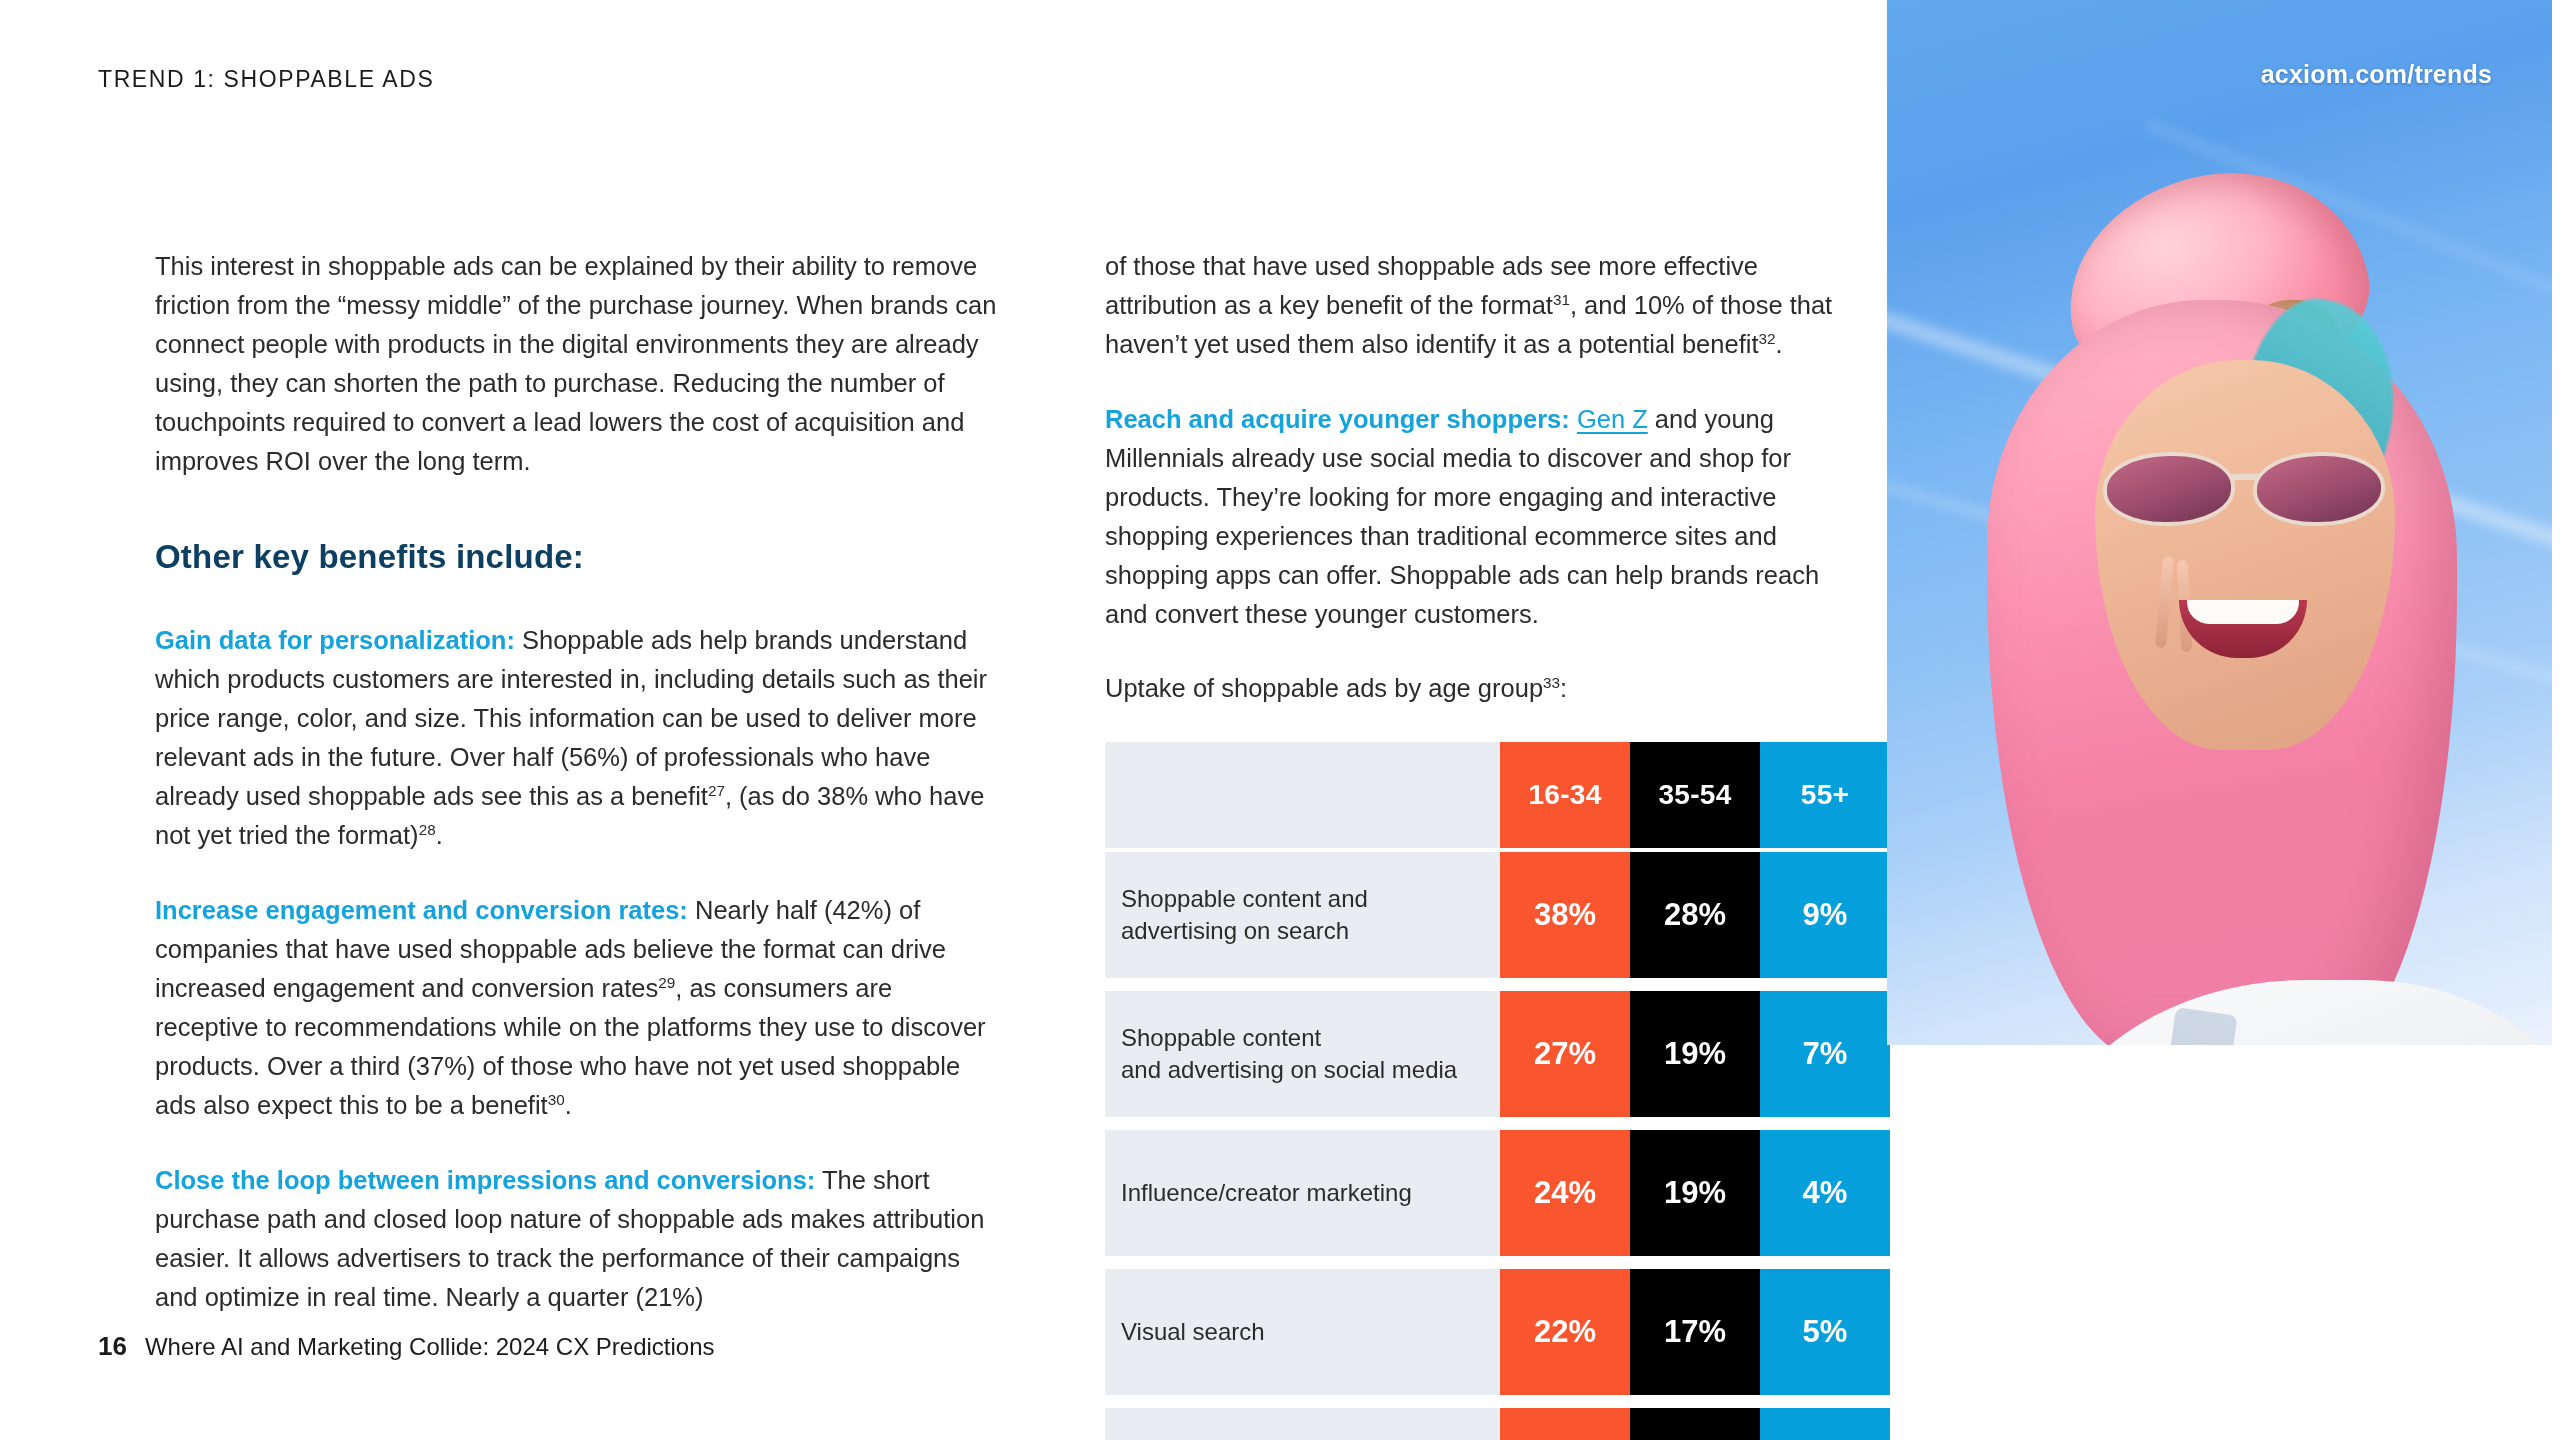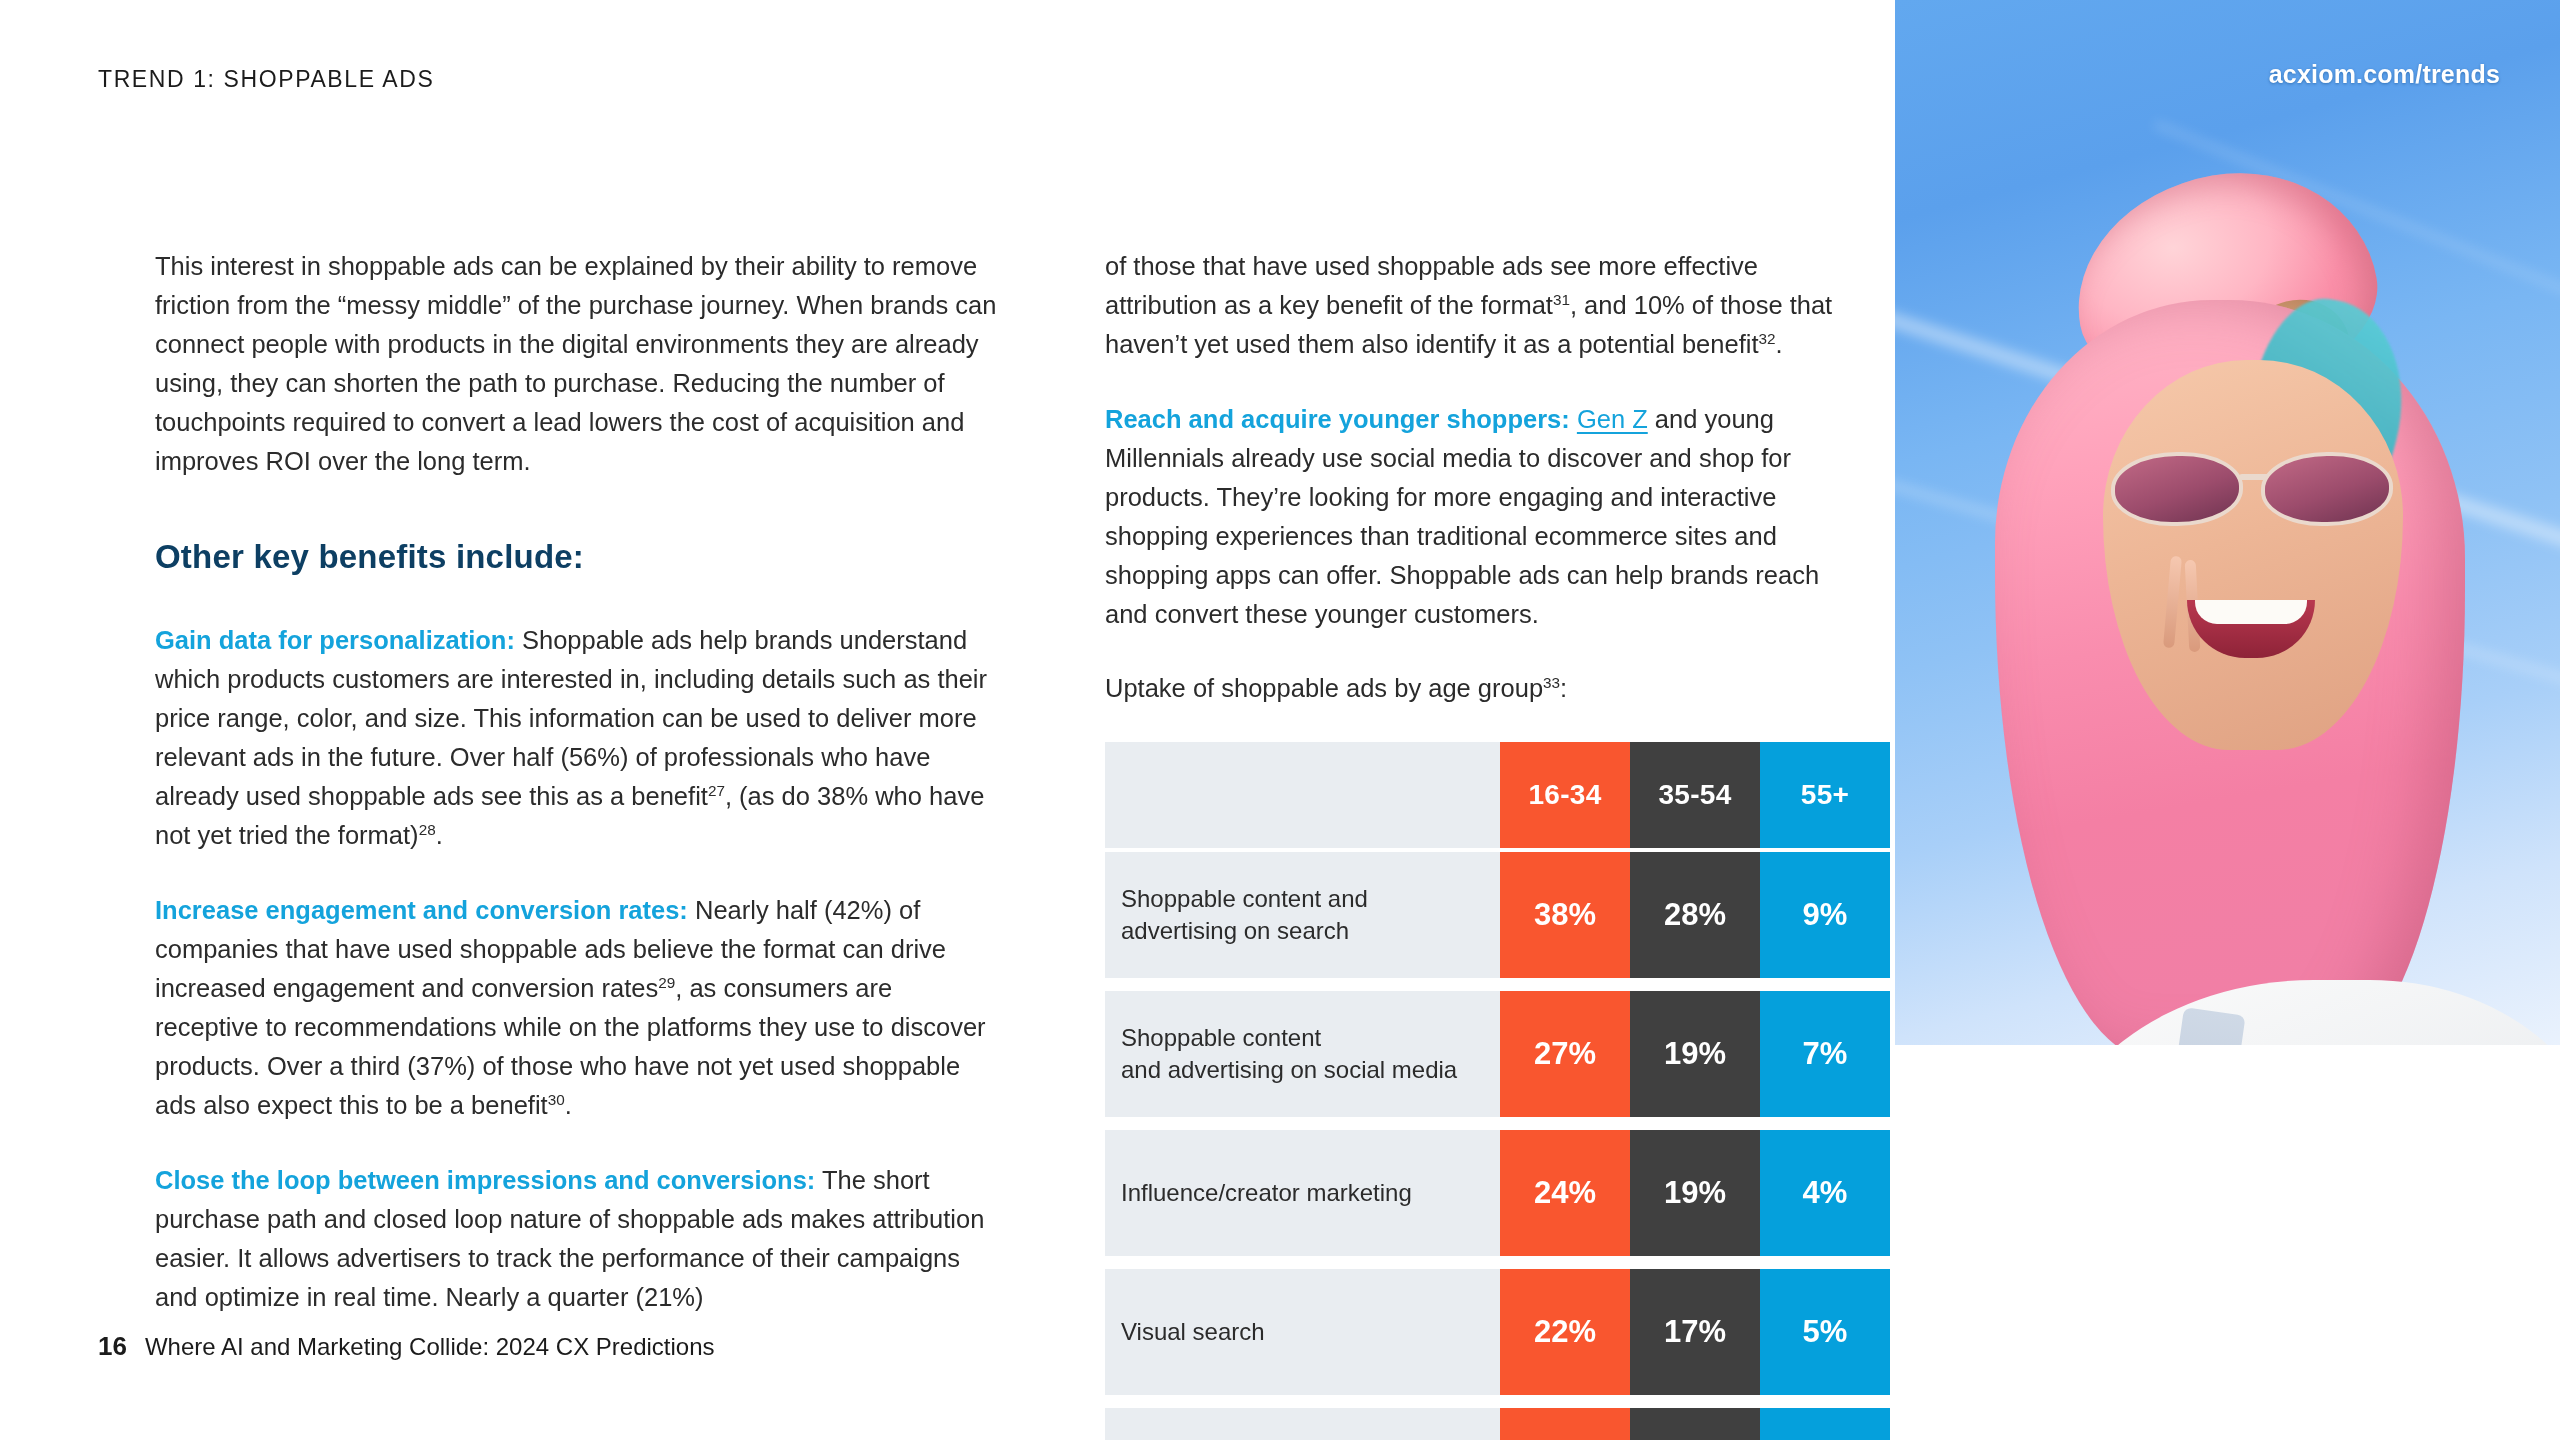--- a/index.html
+++ b/index.html
@@ -8,21 +8,21 @@
     background:#ffffff;
     font-family:"Liberation Sans",sans-serif;
     overflow:hidden;
     position:relative;
     -webkit-font-smoothing:antialiased;
   }
   .page{position:absolute;inset:0;}
 
   
   .photo-panel{
-    position:absolute;top:0;right:0;width:665px;height:1045px;
+    position:absolute;top:0;right:8px;width:665px;height:1045px;
     overflow:hidden;
     background:linear-gradient(165deg,#62a8ef 0%,#5ba0ec 18%,#79b6f3 38%,#8fc2f5 55%,#a8cff8 70%,#cfe3fb 85%,#eaf2fd 100%);
     margin-left:16px;
   }
   .sky-streak{
     position:absolute;background:rgba(255,255,255,.38);
     filter:blur(6px);transform-origin:left center;
   }
   .s1{left:-40px;top:300px;width:780px;height:16px;transform:rotate(18deg);}
   .s2{left:-40px;top:470px;width:820px;height:10px;transform:rotate(16deg);opacity:.55;}
@@ -167,21 +167,21 @@
   .uptake-table td,.uptake-table th{padding:16px;vertical-align:middle;}
   .c-label{width:395px;}
   .c-val{width:130px;}
 
   .hdr-blank{background:#e9edf1;height:74px;}
   .hdr-cell{
     height:74px;text-align:center;color:#fff;font-weight:bold;font-size:28px;
     letter-spacing:.3px;
   }
   .bg-orange{background:#f9562f;}
-  .bg-navy{background:#404040;}
+  .bg-navy{background:#000000;}
   .bg-cyan{background:#05a0dc;}
 
   .row-label{
     background:#e9edf1;color:#2b2b2b;font-size:24px;line-height:32px;
     padding:0 18px 0 16px;height:94px;
   }
   .row-val{
     text-align:center;color:#ffffff;font-weight:bold;font-size:31px;height:94px;
   }
   .spacer-row td{height:5px;background:#fff;padding:0;}

